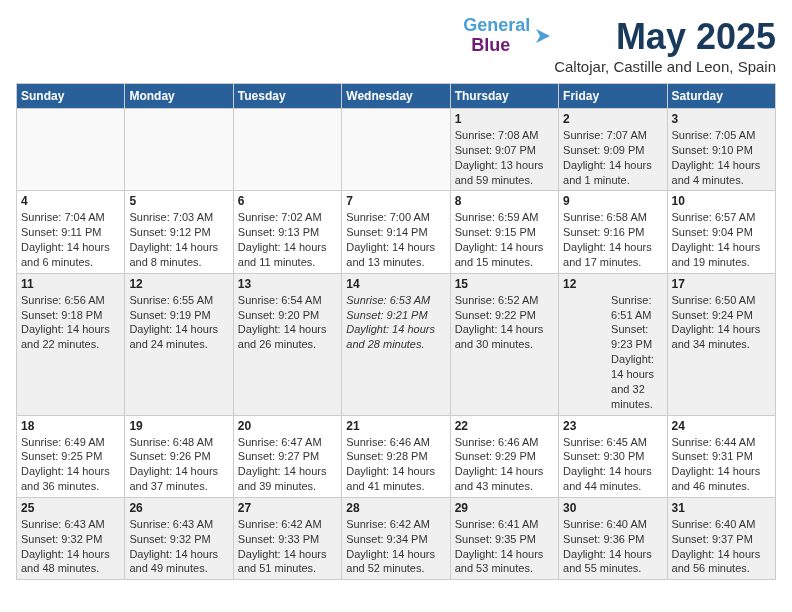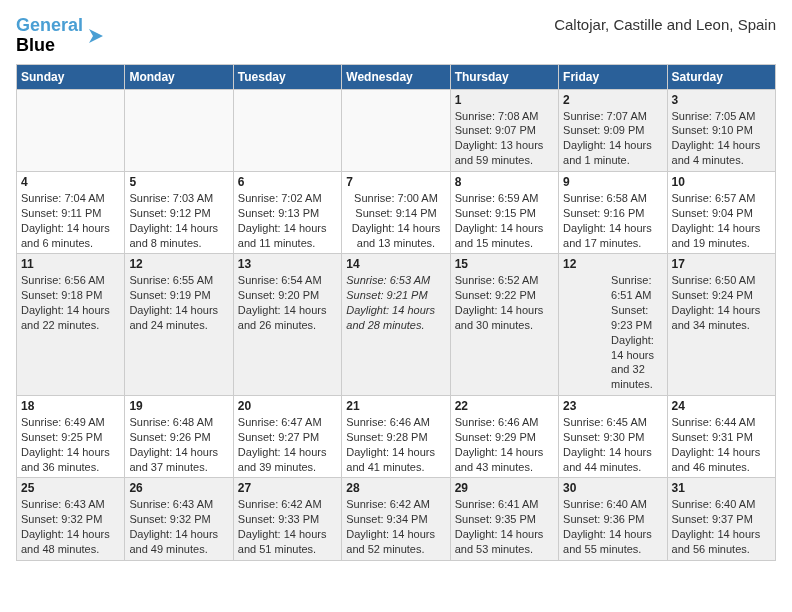--- a/index.html
+++ b/index.html
@@ -1,18 +1,18 @@
 <!DOCTYPE html>
 <html><head>
   <meta charset="utf-8">
   <style>
     * { box-sizing: border-box; margin: 0; padding: 0; }
     body { font-family: Arial, sans-serif; background: #fff; width: 792px; min-height: 612px; }
     .page { padding: 16px; }
-    .header-top { display: flex; justify-content: space-between; align-items: flex-start; margin-bottom: 4px; }
+    .header-top { display: flex; justify-content: flex-end; align-items: flex-start; margin-bottom: 4px; }
     .logo { display: flex; align-items: center; }
     .logo-text { font-size: 18px; font-weight: bold; color: #1a3a5c; line-height: 1.1; }
     .logo-text span { color: #4a9fd4; }
     .logo-arrow { width: 22px; height: 22px; margin-left: 2px; }
     .title-block { text-align: right; }
     .main-title { font-size: 36px; font-weight: bold; color: #1a3a5c; }
     .subtitle { font-size: 15px; color: #333; }
     .calendar { width: 100%; border-collapse: collapse; margin-top: 8px; }
     .calendar th { background: #2a6099; color: #fff; font-size: 12px; padding: 5px 4px; text-align: left; border: 1px solid #ccc; }
     .calendar td { border: 1px solid #ccc; vertical-align: top; padding: 3px 4px; font-size: 10px; color: #333; width: calc(100%/7); min-height: 70px; height: 80px; }
@@ -24,29 +24,30 @@
 </head>
 <body>
 
 <div class="page">
   <div class="header-top">
     <div class="logo">
       <div>
         <div style="display:flex;align-items:center;">
           <span class="logo-text">
             <span>General</span><br>
-            <span style="color:#000000;">Blue</span>
+            <span style="color:#701a75;margin-left:8px;">Blue</span>
           </span>
           <svg class="logo-arrow" viewBox="0 0 22 22" xmlns="http://www.w3.org/2000/svg">
             <polygon points="4,4 18,11 4,18 8,11" fill="#4a9fd4"></polygon>
           </svg>
         </div>
       </div>
     </div>
     <div class="title-block">
+      <div class="main-title">May 2025</div>
       <div class="subtitle">Caltojar, Castille and Leon, Spain</div>
     </div>
   </div>
 
   <table class="calendar">
     <thead>
       <tr>
       <th>Sunday</th>
           <th>Monday</th>
           <th>Tuesday</th>
@@ -101,21 +102,21 @@
           </td>
           <td>
             <span class="day-num">6</span>
             <div class="day-info" style="white-space: pre-line;">Sunrise: 7:02 AM
 Sunset: 9:13 PM
 Daylight: 14 hours
 and 11 minutes.</div>
           </td>
           <td>
             <span class="day-num">7</span>
-            <div class="day-info" style="white-space: pre-line; text-align: center;">Sunrise: 7:00 AM
+            <div class="day-info" style="white-space: pre-line;">Sunrise: 7:00 AM
 Sunset: 9:14 PM
 Daylight: 14 hours
 and 13 minutes.</div>
           </td>
           <td>
             <span class="day-num">8</span>
             <div class="day-info" style="white-space: pre-line;">Sunrise: 6:59 AM
 Sunset: 9:15 PM
 Daylight: 14 hours
 and 15 minutes.</div>

